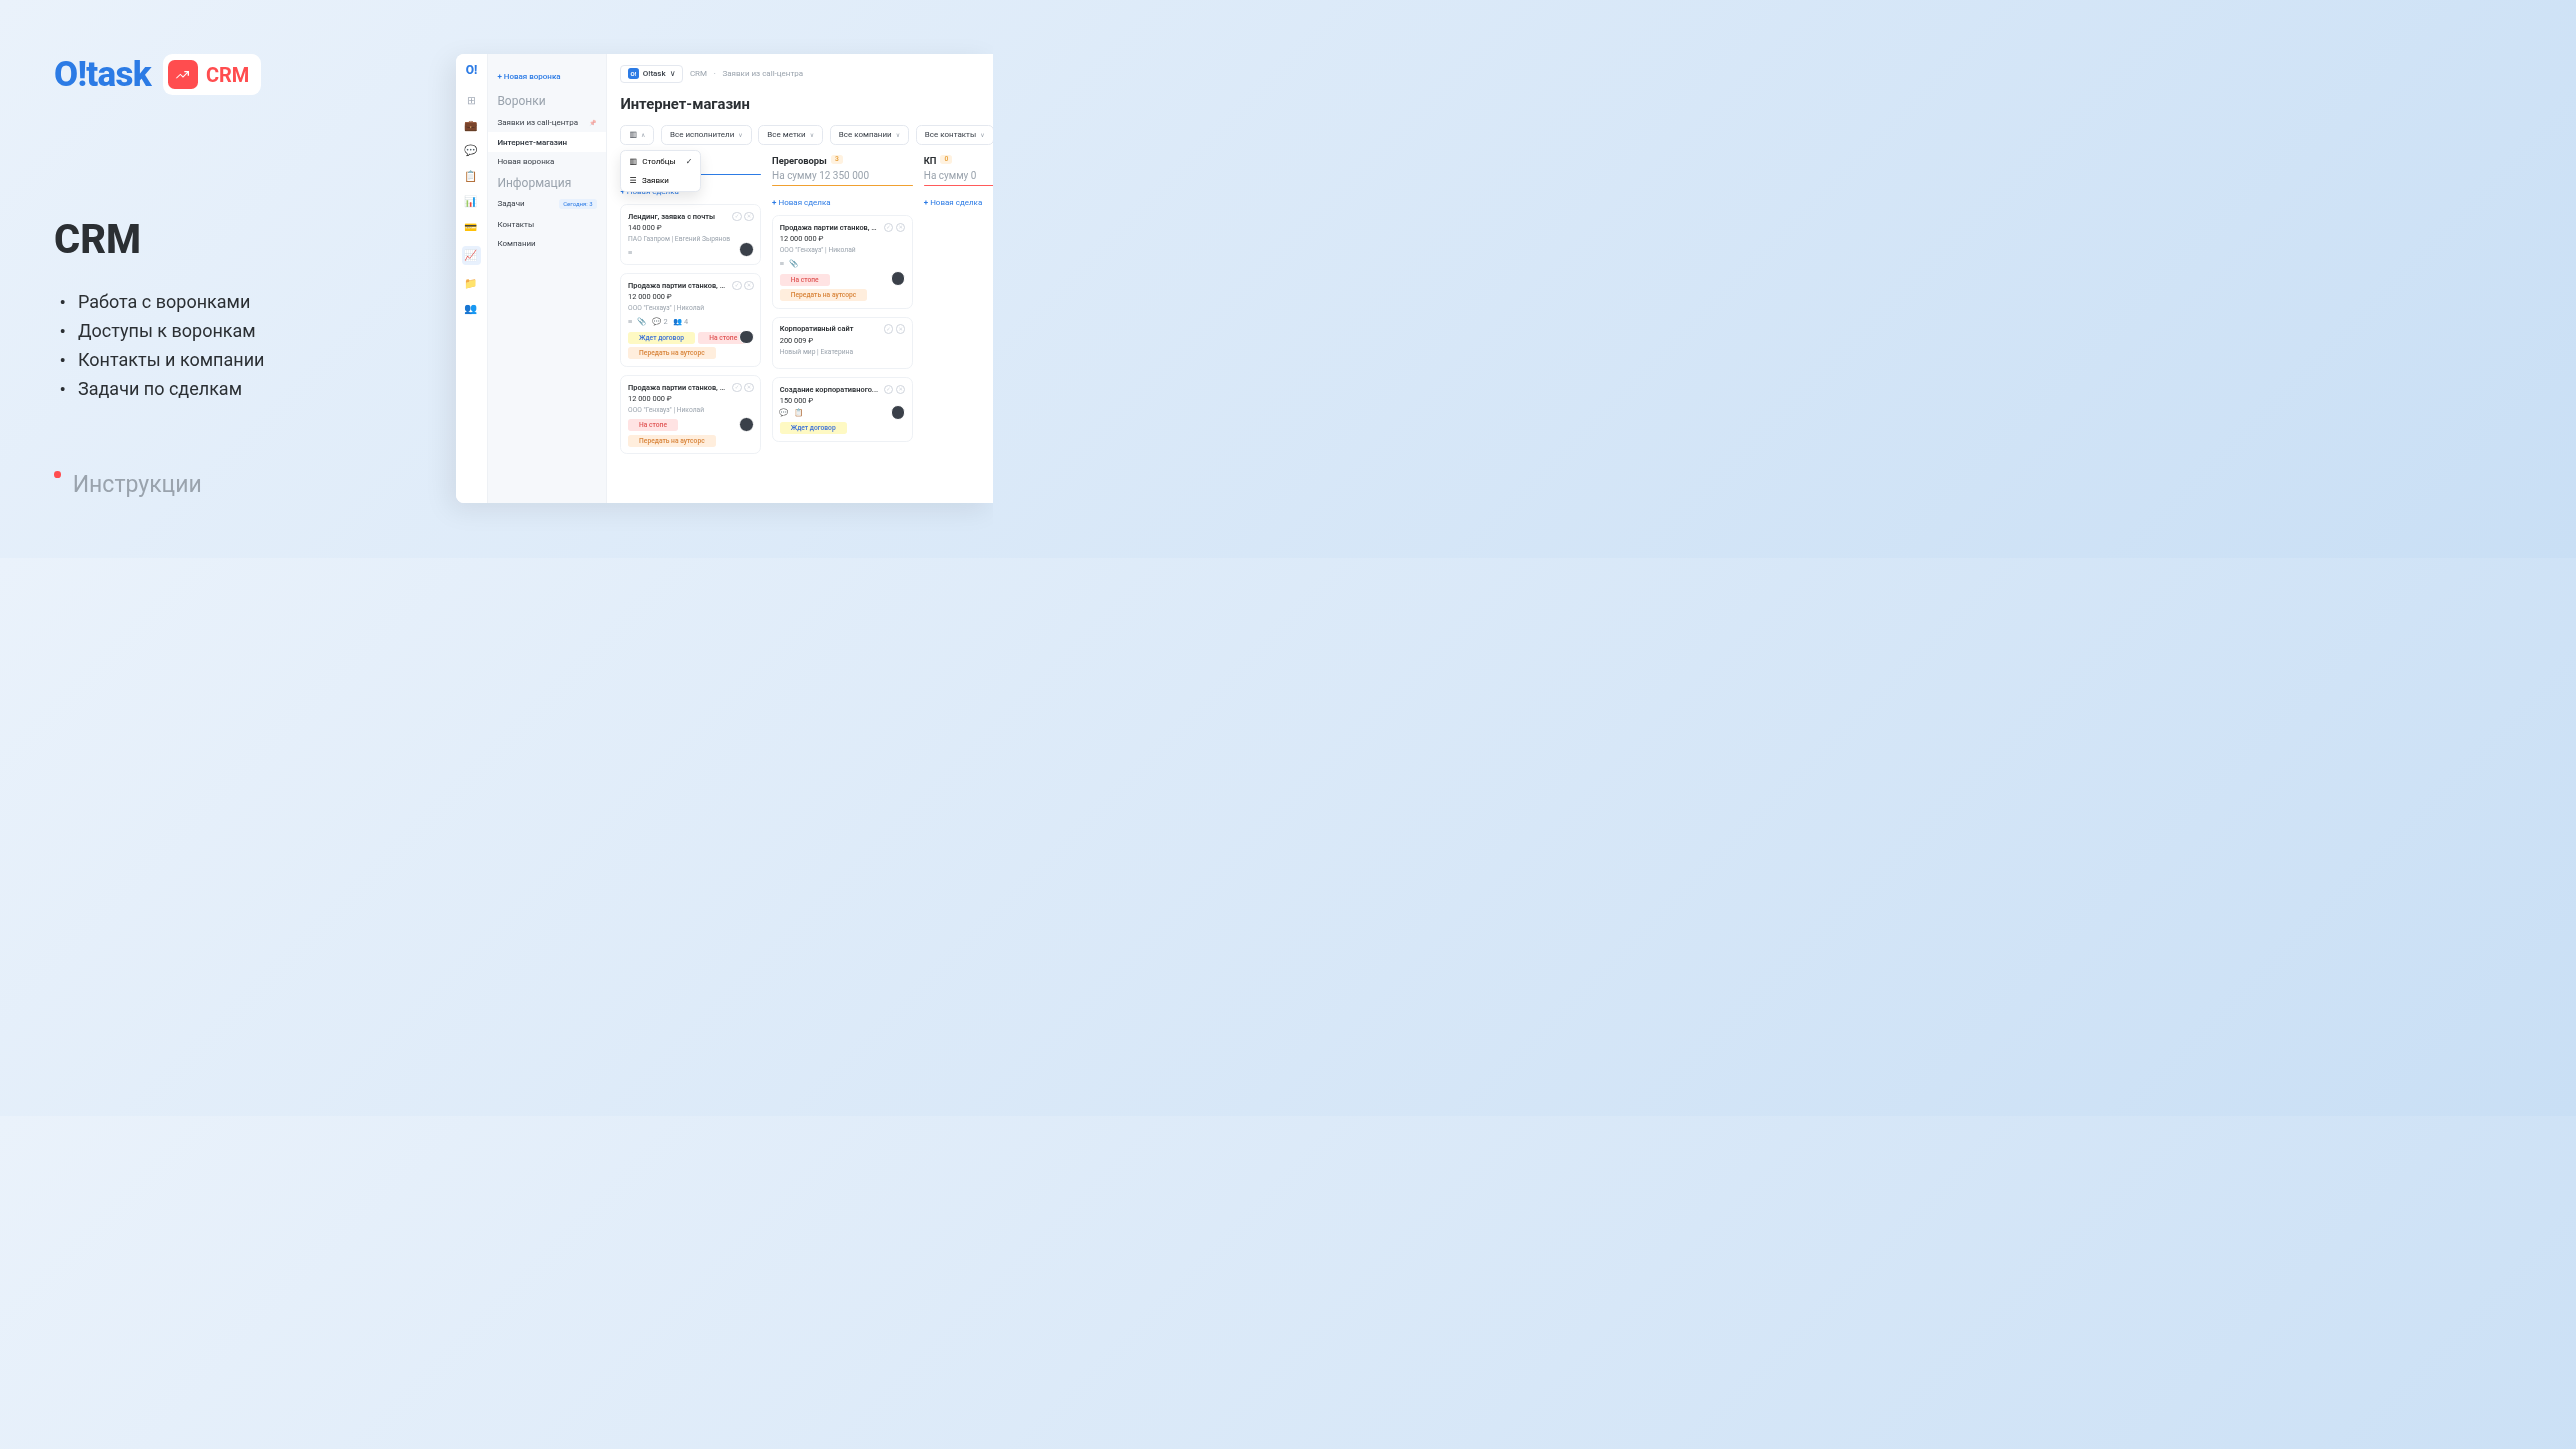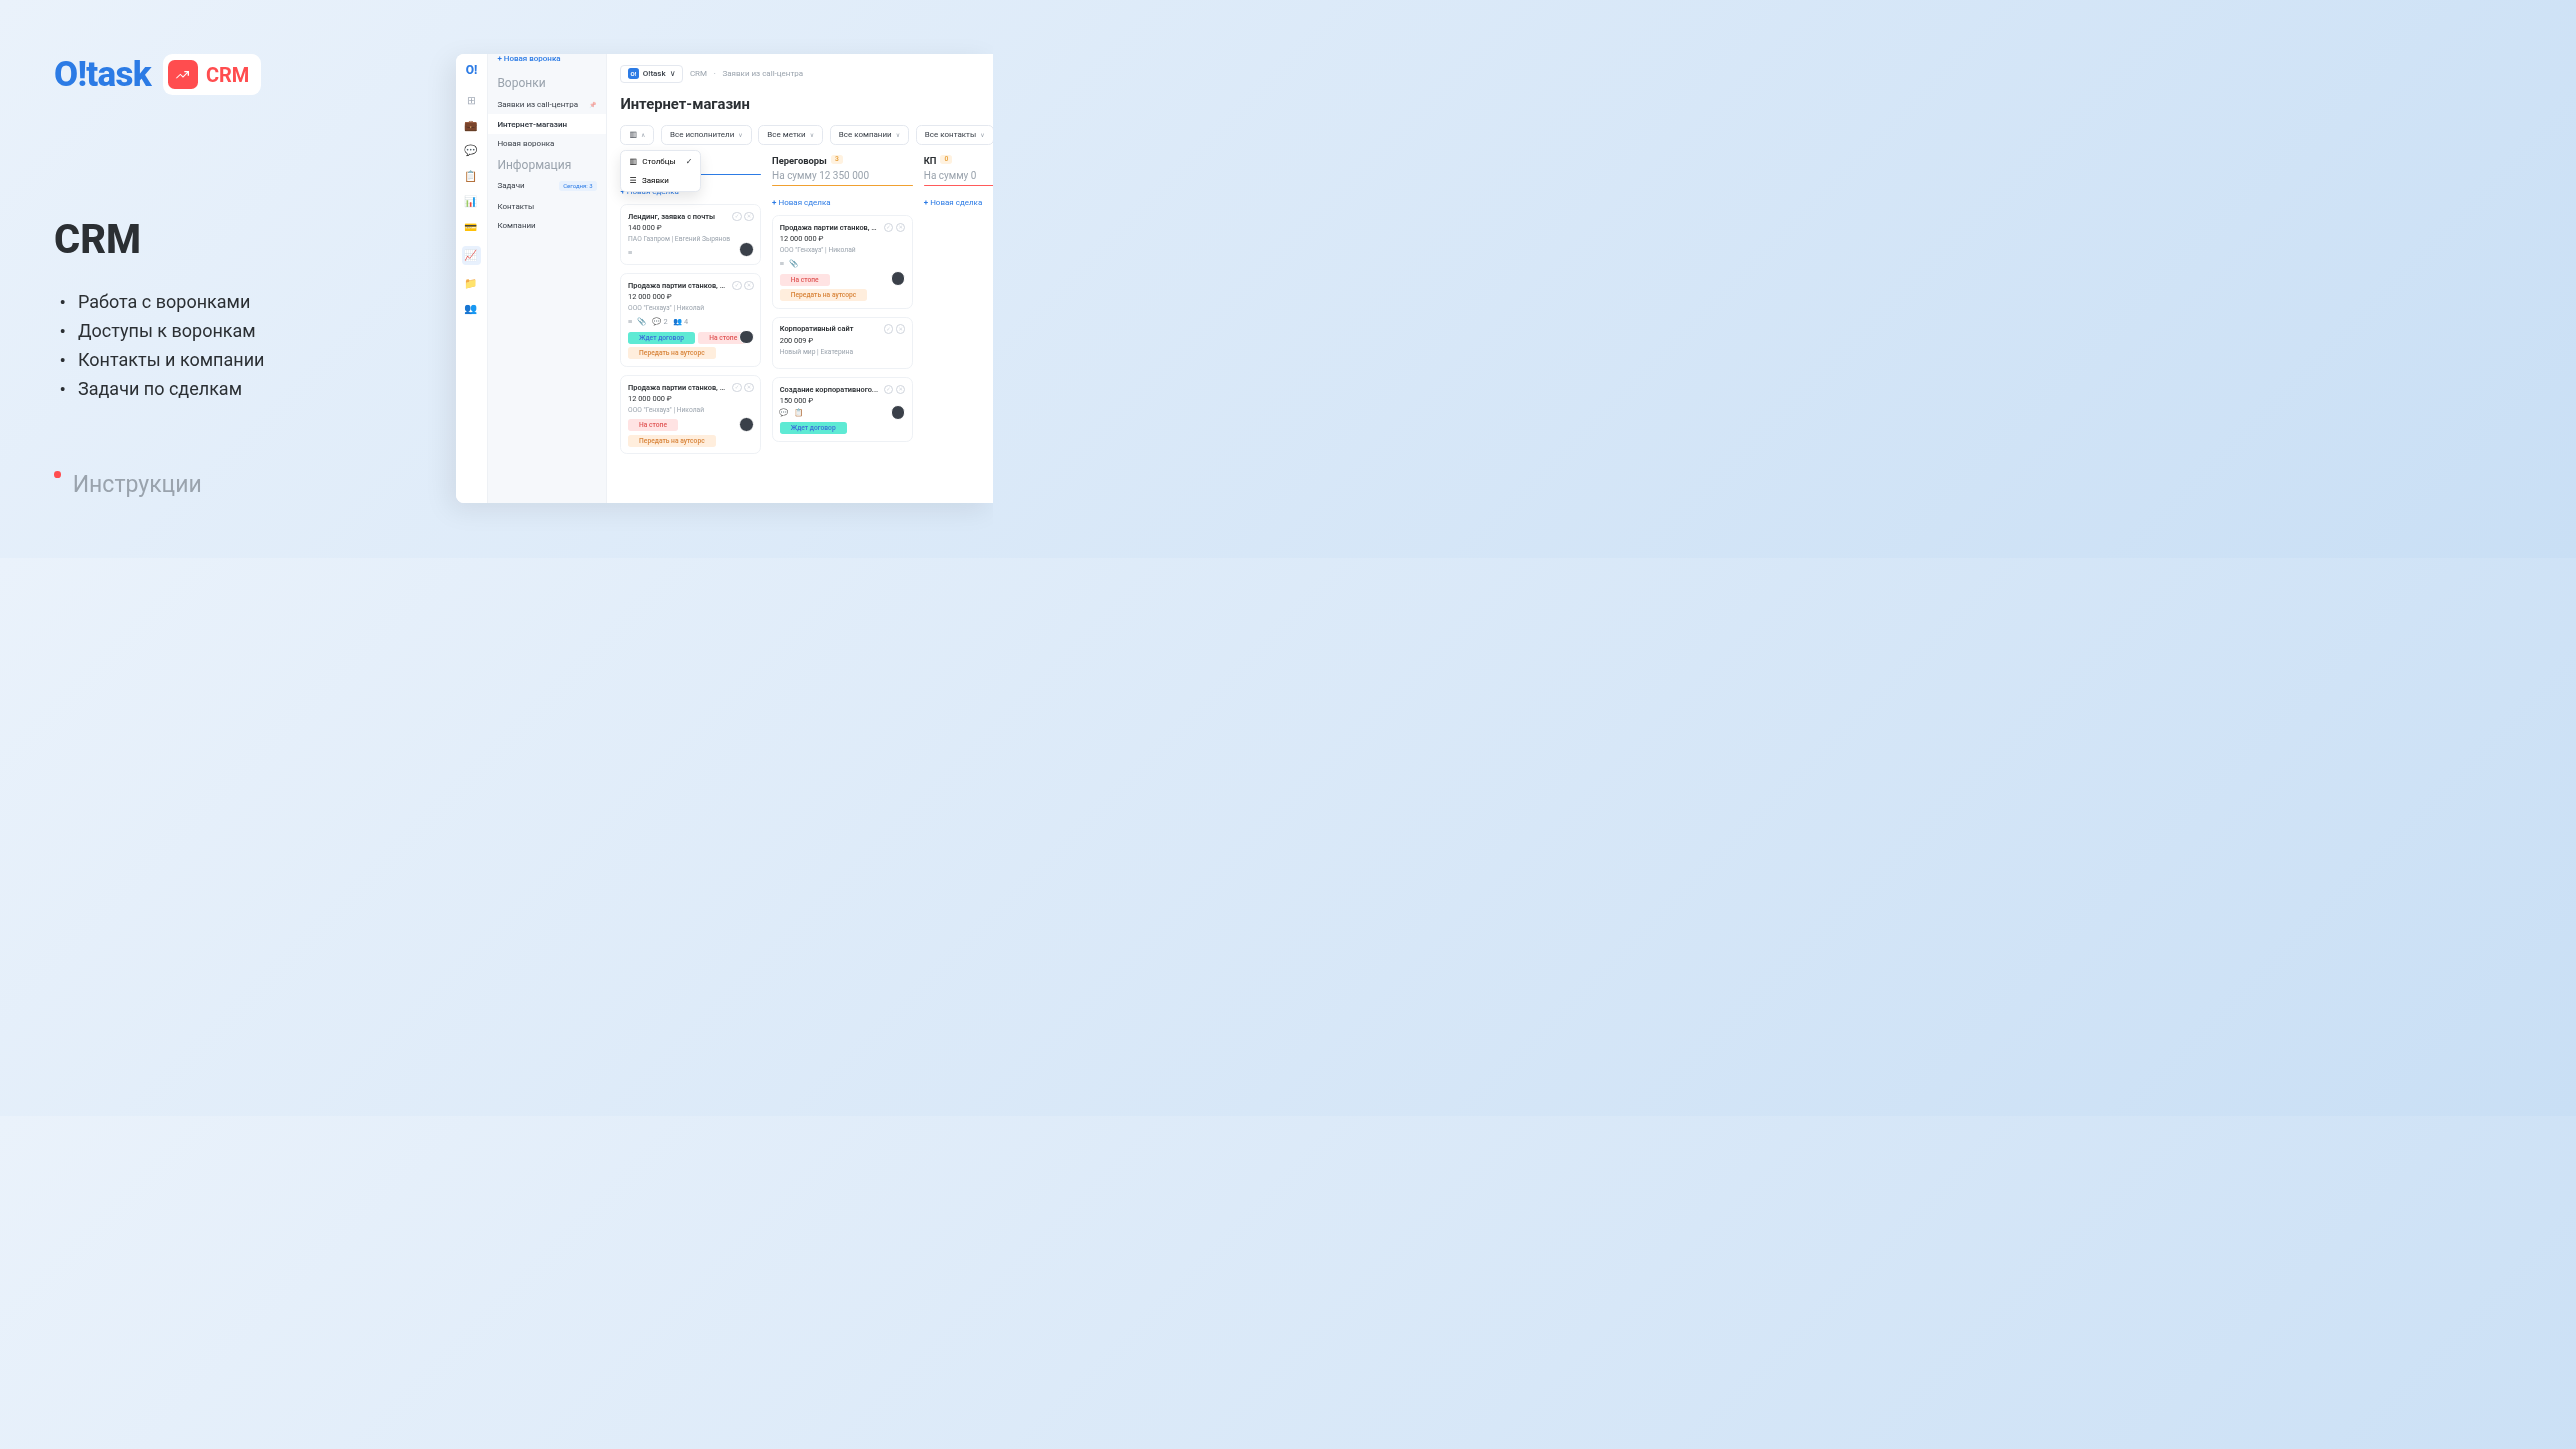--- a/index.html
+++ b/index.html
@@ -15,21 +15,21 @@
 .bullet-list{list-style:none}
 .bullet-list li{font-size:18px;color:#2b2f33;padding:4px 0;padding-left:24px;position:relative}
 .bullet-list li:before{content:"•";position:absolute;left:5.4px;font-size:19px;color:#2b2f33}
 .footer-label{position:absolute;bottom:60px;left:54px;display:flex;gap:12px;color:#9aa3ad;font-size:23px}
 .footer-dot{width:6.7px;height:6.7px;background:#ff4d4f;border-radius:50%}
 .app-window{position:absolute;top:54px;right:0;width:537px;height:449px;background:#fff;border-radius:8px 0 0 8px;box-shadow:-6.7px 6.7px 27px rgba(0,0,0,.08);overflow:hidden;display:flex}
 .icon-rail{width:32px;background:#fff;border-right:0.7px solid #eef1f5;display:flex;flex-direction:column;align-items:center;padding-top:9.4px;gap:12px}
 .icon-rail .mini-logo{font-size:12px;font-weight:800;color:#2c7be5;margin-bottom:4px}
 .rail-ic{width:13.4px;height:13.4px;color:#a5adb9;display:flex;align-items:center;justify-content:center;cursor:pointer}
 .rail-ic.active{color:#2c7be5;background:#e8f1fd;border-radius:4px;padding:2.7px;width:19px;height:19px}
-.sidebar{width:119px;background:#f6f8fb;border-right:0.7px solid #eef1f5;padding:0 0;font-size:8px}
+.sidebar{width:119px;background:#f6f8fb;border-right:0.7px solid #eef1f5;padding:18px 0;font-size:8px}
 .sidebar-top-btn{color:#2c7be5;padding:0 9.4px 9.4px;font-weight:500;cursor:pointer}
 .sidebar-top-btn:before{content:"+ ";font-weight:700}
 .sidebar-label{color:#9aa3ad;font-size:12px;padding:4px 9.4px}
 .sidebar-item{padding:5.4px 9.4px;color:#3a4049;cursor:pointer;position:relative;display:flex;justify-content:space-between;align-items:center}
 .sidebar-item.active{background:#fff;font-weight:600}
 .sidebar-item.pinned:after{content:"📌";font-size:6px;opacity:.4}
 .sidebar-item .badge-right{background:#e8f1fd;color:#2c7be5;font-size:6px;padding:1.3px 4px;border-radius:2.7px}
 .main{flex:1;padding:10.7px 0 10.7px 13.4px;overflow:hidden}
 .topbar{display:flex;align-items:center;gap:6.7px;font-size:8px;color:#9aa3ad;margin-bottom:12px}
 .ws-chip{background:#fff;border:0.7px solid #e4e8ef;border-radius:4px;padding:2.7px 6.7px;display:flex;align-items:center;gap:4px;color:#3a4049;font-weight:500}
@@ -57,21 +57,21 @@
 .card-title{font-weight:600;color:#2b2f33;margin-bottom:2.7px;white-space:nowrap;overflow:hidden;text-overflow:ellipsis;max-width:101px}
 .card-price{color:#2b2f33;margin-bottom:2.7px}
 .card-meta{color:#9aa3ad;font-size:6.7px;margin-bottom:5.4px}
 .card-icons{display:flex;gap:5.4px;color:#9aa3ad;font-size:7.4px;align-items:center}
 .card-actions{position:absolute;top:6.7px;right:6.7px;display:flex;gap:2.7px}
 .card-actions span{width:9.4px;height:9.4px;border:0.7px solid #d0d5dd;border-radius:50%;display:flex;align-items:center;justify-content:center;font-size:5.4px;color:#d0d5dd;cursor:pointer}
 .avatar{width:14.8px;height:14.8px;border-radius:50%;background:#3a4049;position:absolute;right:6.7px;bottom:21.5px;border:1.3px solid #fff}
 .avatar.low{bottom:6.7px}
 .tags{display:flex;flex-wrap:wrap;gap:3.4px;margin-top:5.4px}
 .tag{font-size:6.7px;padding:2px 11px;border-radius:2.7px;font-weight:500}
-.tag-blue{background:#5eead4;color:#3a6fd8}
+.tag-blue{background:#fef9c3;color:#3a6fd8}
 .tag-red{background:#ffe3e3;color:#e05555}
 .tag-orange{background:#ffeedd;color:#d8843a}
 </style>
 </head>
 <body>
 
 <div class="slide">
   <div class="brand">
     <div class="brand-logo">O!task</div>
     <div class="crm-badge">

